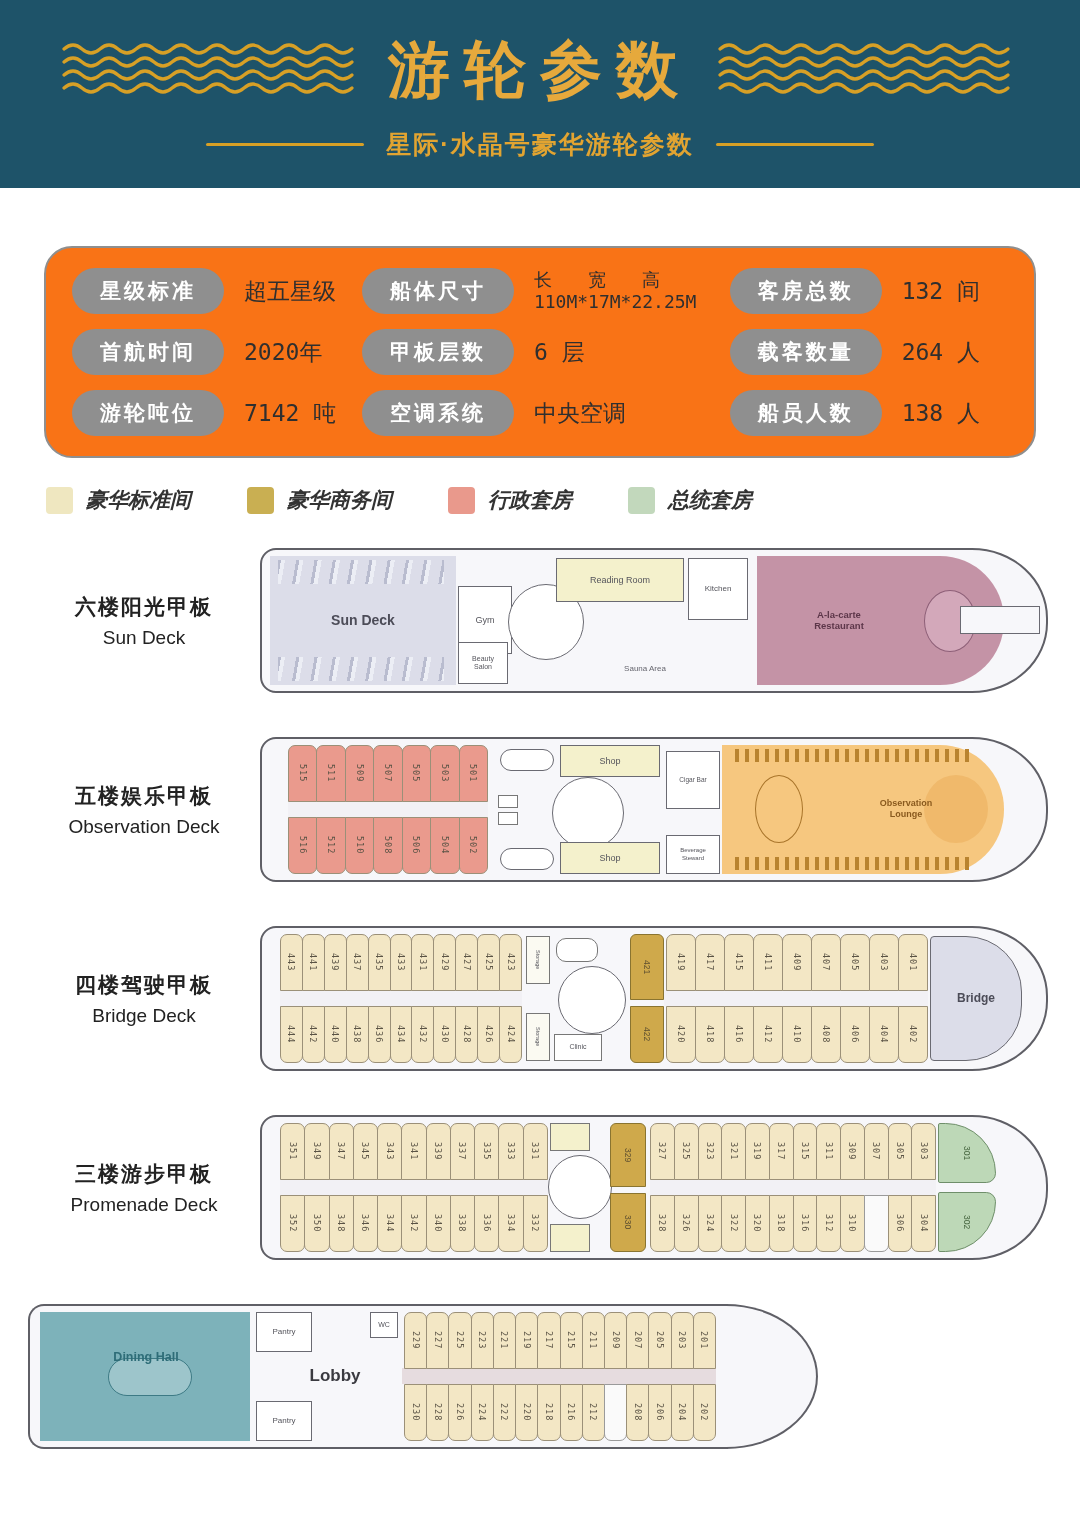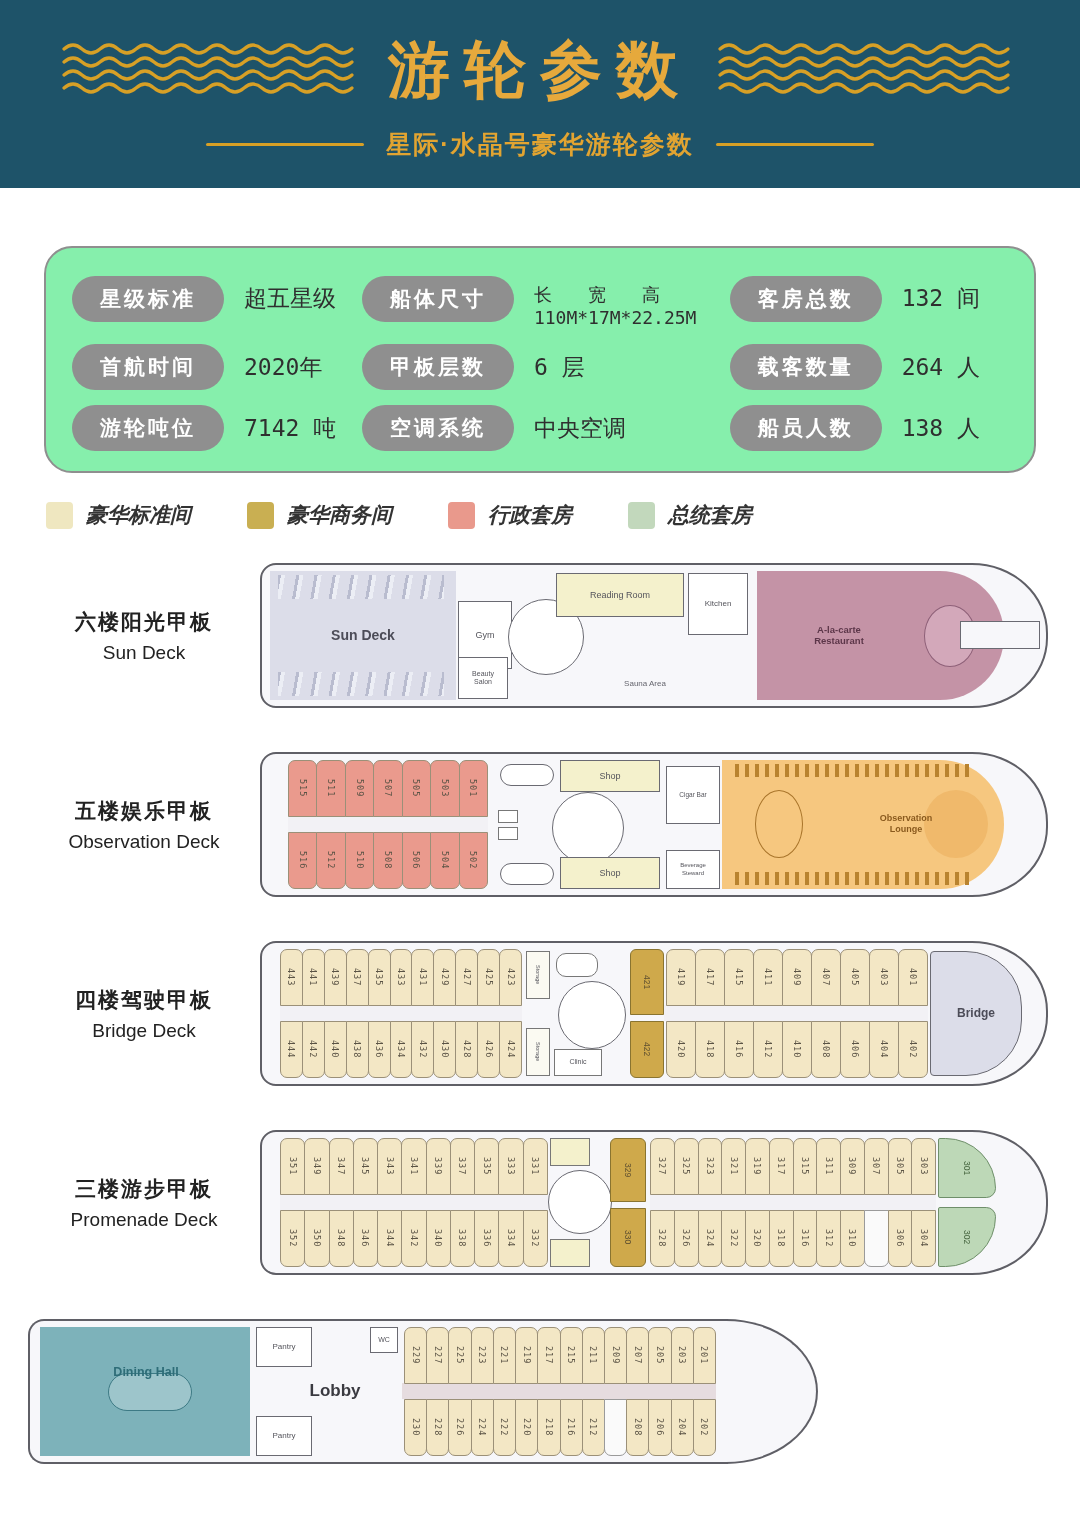--- a/index.html
+++ b/index.html
@@ -12,27 +12,27 @@
   .title-row{display:flex;align-items:center;gap:26px;}
   .hdr h1{margin:0;font-size:62px;font-weight:700;color:#e6a93c;letter-spacing:14px;}
   .waves{display:block;}
   .subtitle-row{display:flex;align-items:center;gap:22px;margin-top:16px;}
   .subline{display:inline-block;width:158px;height:3px;background:#d7a026;border-radius:2px;}
   .hdr h2{margin:0;font-size:25px;font-weight:700;color:#e2a431;letter-spacing:2px;}
 
   
   .params{margin:58px 44px 0 44px;border:2.5px solid #8f8f8f;border-radius:28px;
           padding:20px 26px;display:grid;grid-template-columns:1.02fr 1.3fr 1fr;
-          row-gap:15px;column-gap:6px;align-items:center;background:#86efac;}
+          row-gap:15px;column-gap:6px;align-items:center;background:#f97316;}
   .param-item{display:flex;align-items:center;gap:20px;}
   .pill{background:#8f8f8f;color:#fff;font-size:21px;font-weight:700;letter-spacing:3px;
         padding:9px 0;width:152px;text-align:center;border-radius:26px;flex:0 0 auto;}
   .param-value{font-size:23px;color:#2f2f2f;white-space:pre-line;
                font-family:"DejaVu Sans Mono",monospace;}
-  .param-item.size .param-value{font-size:18px;line-height:1.25;margin-top:16px;}
+  .param-item.size .param-value{font-size:18px;line-height:1.25;}
 
   
   .legend{margin:28px 0 0 46px;display:flex;gap:56px;align-items:center;}
   .legend-item{display:flex;align-items:center;gap:13px;}
   .swatch{width:27px;height:27px;border-radius:4px;display:inline-block;}
   .legend-label{font-size:21px;font-weight:700;color:#333;font-style:italic;}
 
   
   .deck-row{display:flex;align-items:center;margin:44px 0 0 28px;}
   .deck-row.first{margin-top:34px;}

